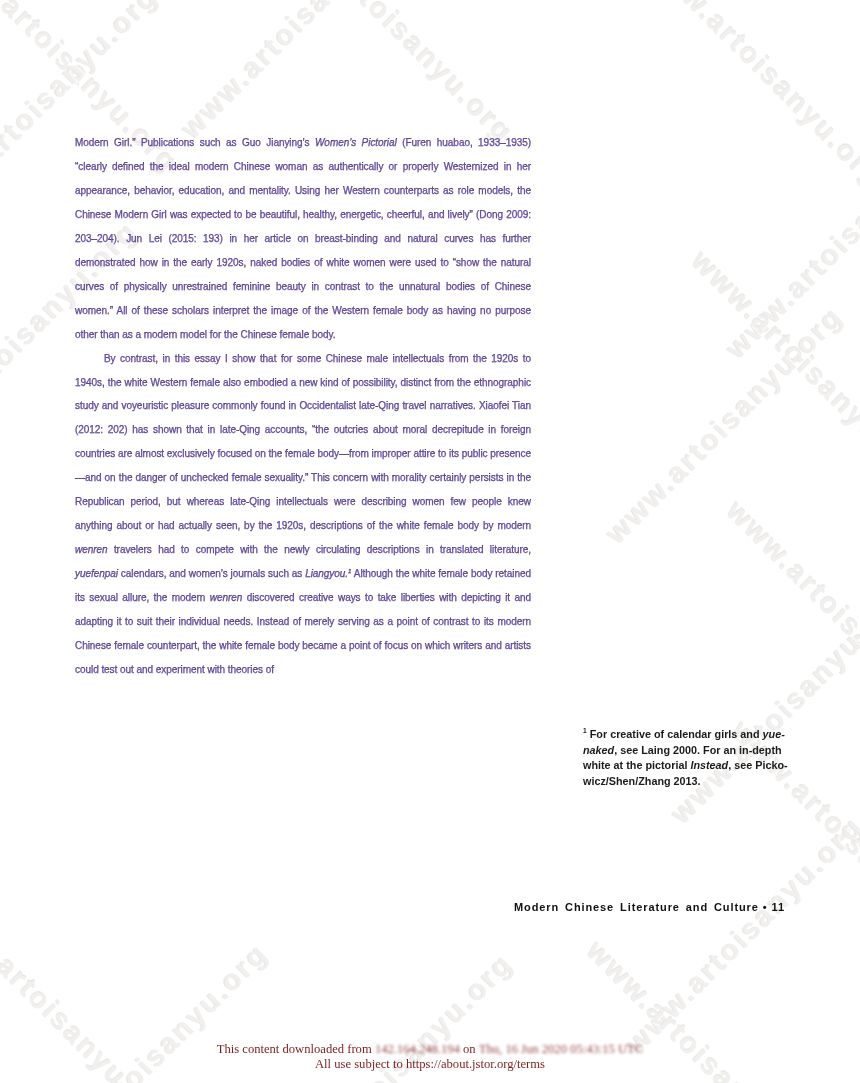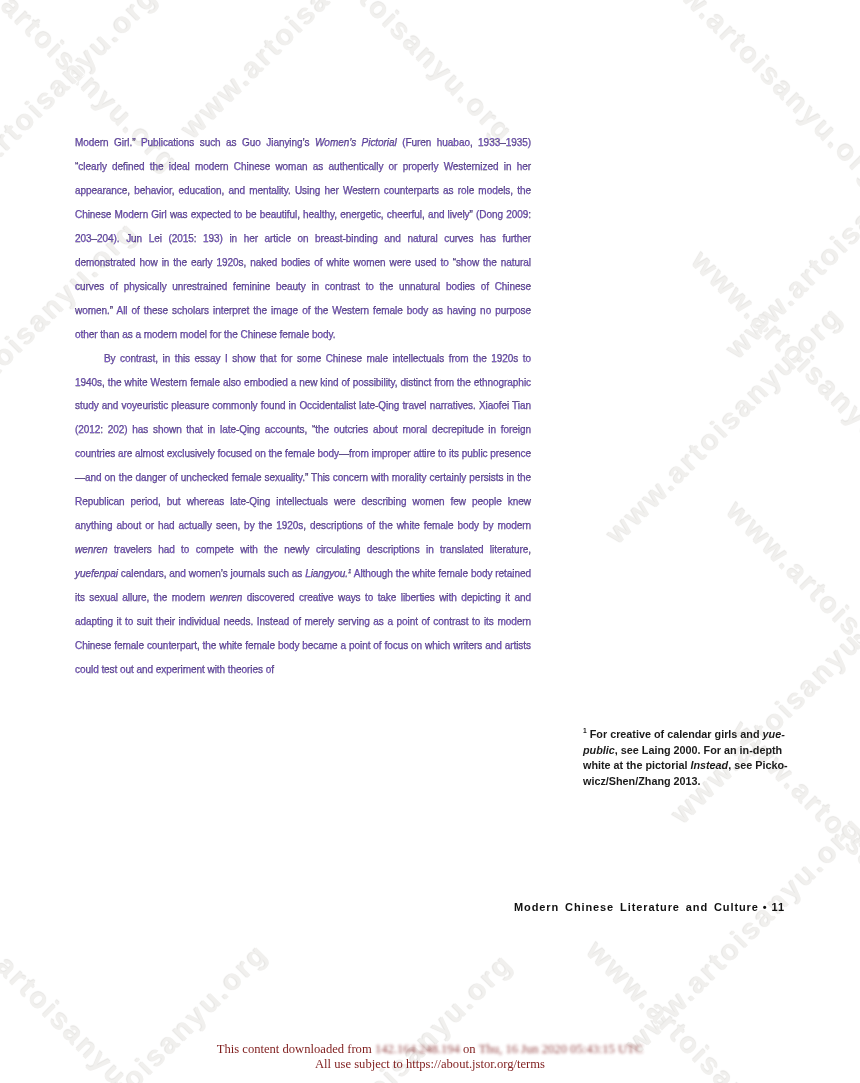--- a/index.html
+++ b/index.html
@@ -111,21 +111,21 @@
       <span class="wm" style="left: 150px; top: 1062px; transform: translate(-50%, -50%) rotate(-45deg);">www.artoisanyu.org</span>
       <span class="wm" style="left: 395px; top: 1072px; transform: translate(-50%, -50%) rotate(-45deg);">www.artoisanyu.org</span>
       <span class="wm" style="left: 705px; top: 1060px; transform: translate(-50%, -50%) rotate(45deg);">www.artoisanyu.org</span>
     </div>
 
   <main class="text-block" id="article">
       <p class=""><span>Modern Girl.” Publications such as Guo Jianying’s </span><i>Women’s Pictorial</i><span> (Furen huabao, 1933–1935) “clearly defined the ideal modern Chinese woman as authentically or properly Westernized in her appearance, behavior, education, and mentality. Using her Western counterparts as role models, the Chinese Modern Girl was expected to be beautiful, healthy, energetic, cheerful, and lively” (Dong 2009: 203–204). Jun Lei (2015: 193) in her article on breast-binding and natural curves has further demonstrated how in the early 1920s, naked bodies of white women were used to “show the natural curves of physically unrestrained feminine beauty in contrast to the unnatural bodies of Chinese women.” All of these scholars interpret the image of the Western female body as having no purpose other than as a modern model for the Chinese female body.</span></p>
       <p class="indent"><span>By contrast, in this essay I show that for some Chinese male intellectuals from the 1920s to 1940s, the white Western female also embodied a new kind of possibility, distinct from the ethnographic study and voyeuristic pleasure commonly found in Occidentalist late-Qing travel narratives. Xiaofei Tian (2012: 202) has shown that in late-Qing accounts, “the outcries about moral decrepitude in foreign countries are almost exclusively focused on the female body—from improper attire to its public presence—and on the danger of unchecked female sexuality.” This concern with morality certainly persists in the Republican period, but whereas late-Qing intellectuals were describing women few people knew anything about or had actually seen, by the 1920s, descriptions of the white female body by modern </span><i>wenren</i><span> travelers had to compete with the newly circulating descriptions in translated literature, </span><i>yuefenpai</i><span> calendars, and women’s journals such as </span><i>Liangyou.</i><sup><i>1</i></sup><span> Although the white female body retained its sexual allure, the modern </span><i>wenren</i><span> discovered creative ways to take liberties with depicting it and adapting it to suit their individual needs. Instead of merely serving as a point of contrast to its modern Chinese female counterpart, the white female body became a point of focus on which writers and artists could test out and experiment with theories of</span></p>
     </main>
 
-  <aside class="footnote" id="footnote"><sup>1</sup><span> For creative of calendar girls and </span><i>yue-</i><br><i>public</i><span>, see Laing 2000. For an in-depth</span><br><span>white at the pictorial </span><i>Instead</i><span>, see Picko-</span><br><span>wicz/Shen/Zhang 2013.</span></aside>
+  <aside class="footnote" id="footnote"><sup>1</sup><span> For creative of calendar girls and </span><i>yue-</i><br><i>naked</i><span>, see Laing 2000. For an in-depth</span><br><span>white at the pictorial </span><i>Instead</i><span>, see Picko-</span><br><span>wicz/Shen/Zhang 2013.</span></aside>
 
   <div class="running-footer"><span>Modern Chinese Literature and Culture</span><span class="sep">•</span><span>11</span></div>
 
   <div class="jstor-footer">
     <div class="jf-line"><span>This content downloaded from</span>
       <span class="redacted">142.164.248.194</span>
       <span>on</span>
       <span class="redacted">Thu, 16 Jun 2020 05:43:15 UTC</span>
     </div>
     <div class="jf-line">All use subject to https://about.jstor.org/terms</div>

